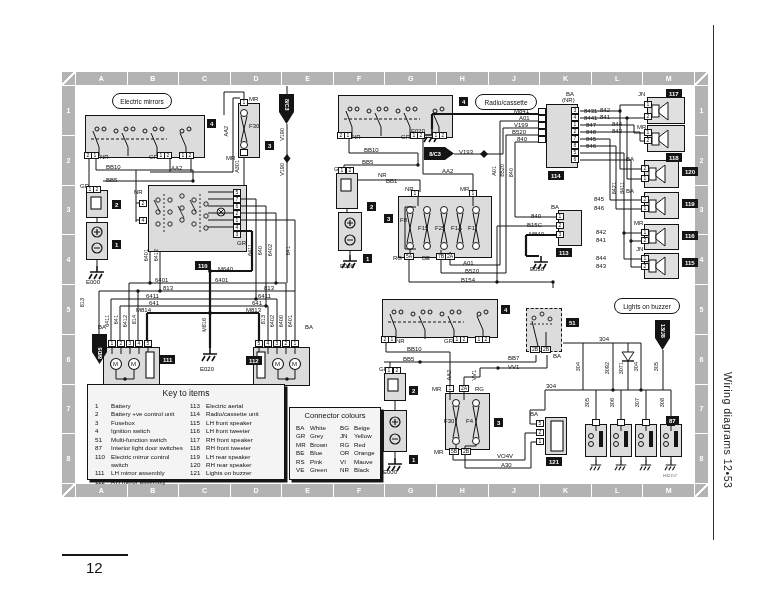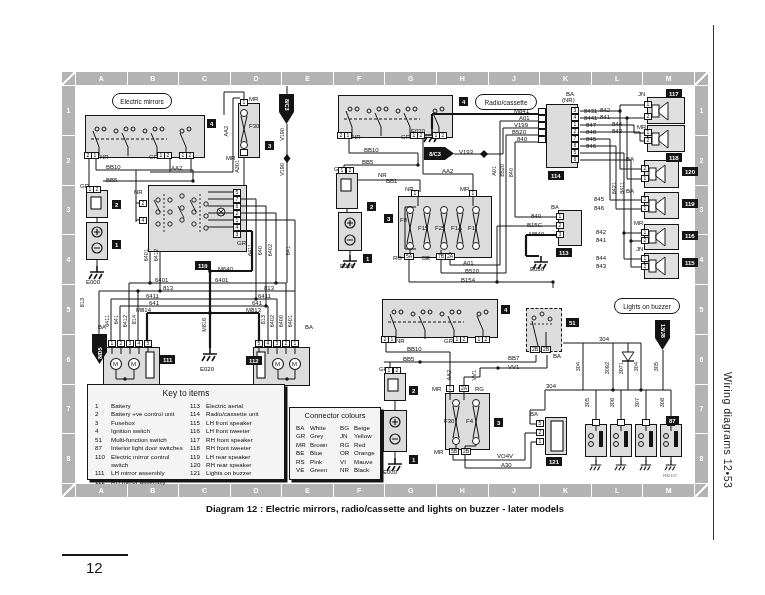--- a/index.html
+++ b/index.html
@@ -783,19 +783,18 @@
           <span class="c0">120</span>
           <span class="c1">RH rear speaker</span>
         </div>
         <div class="trow">
           <span class="c0">121</span>
           <span class="c1">Lights on buzzer</span>
         </div>
       </div>
   </div>
 
-  <div class="caption">Diagram 12 : Electric mirrors, radio/cassette and lights on buzzer - later models</div>
   <div class="sideline"></div>
   <div class="sidebar-text">Wiring diagrams  12•53</div>
   <div class="pgline"></div>
   <div class="pgnum">12</div>
 
 </div>
 
 </body></html>

